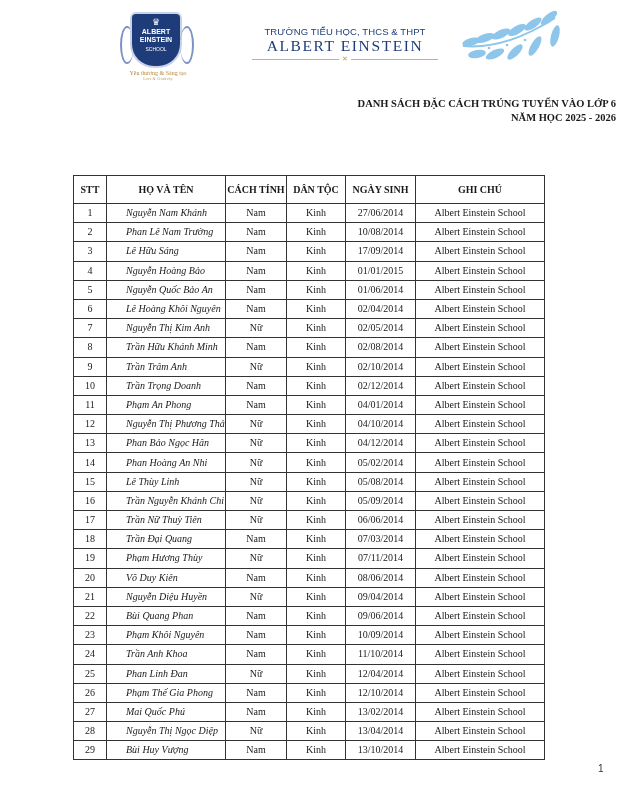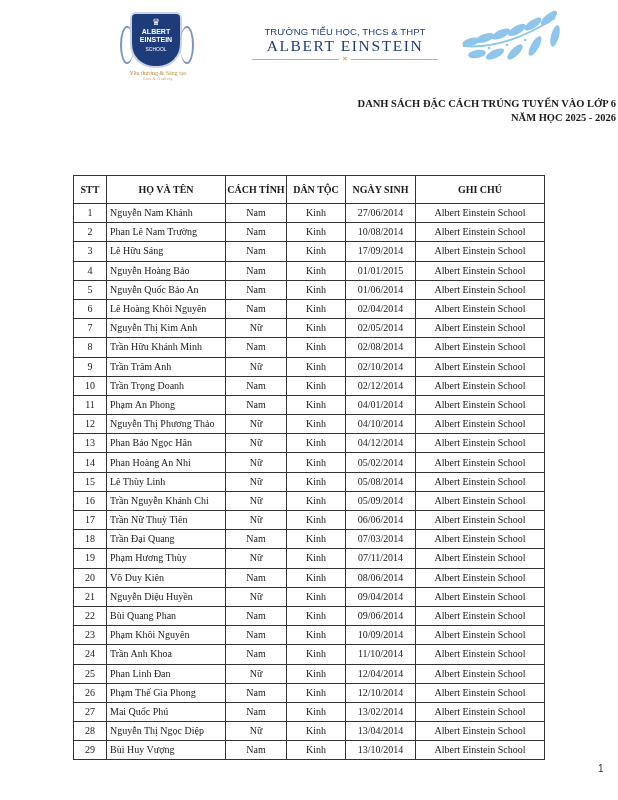--- a/index.html
+++ b/index.html
@@ -25,21 +25,21 @@
   .school-rule span { position: absolute; left: 50%; top: 0; transform: translateX(-50%); background: #fff; color: #b89c4e; font-size: 7px; line-height: 8px; padding: 0 3px; }
 
   .branch { position: absolute; left: 455px; top: 10px; width: 110px; height: 60px; }
 
   .titles { position: absolute; left: 0; top: 97px; width: 608px; text-align: right; font-weight: bold; font-size: 10.5px; line-height: 14px; margin-left: 8px; }
 
   table.list { position: absolute; left: 73px; top: 137px; border-collapse: collapse; table-layout: fixed; width: 471px; font-size: 10px; }
   table.list th, table.list td { border: 1px solid #333; padding: 0; overflow: hidden; white-space: nowrap; }
   table.list th { height: 27px; font-weight: bold; font-size: 10px; text-align: center; }
   table.list td { height: 18.2px; line-height: 18px; text-align: center; }
-  table.list td.name { text-align: left; padding-left: 3px; }
+  table.list td.name { text-align: left; padding-left: 19px; font-style: italic; }
   table.list { border: 1.5px solid #222; margin-top: 38px; }
 
   .page-number { position: absolute; left: 598px; top: 763px; font-family: "Liberation Sans", sans-serif; font-size: 10px; color: #333; }
 </style>
 </head>
 <body>
 
 <div class="header">
   <div class="crest">
     <div class="crest-wreath-l"></div>

